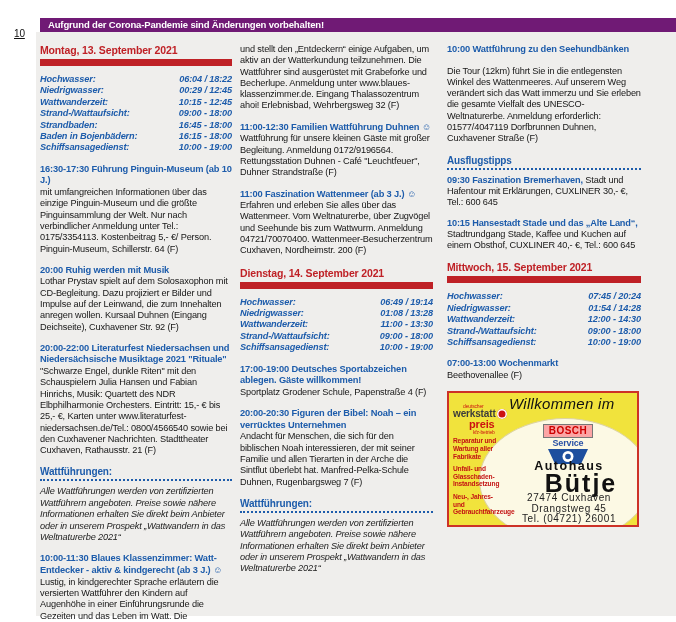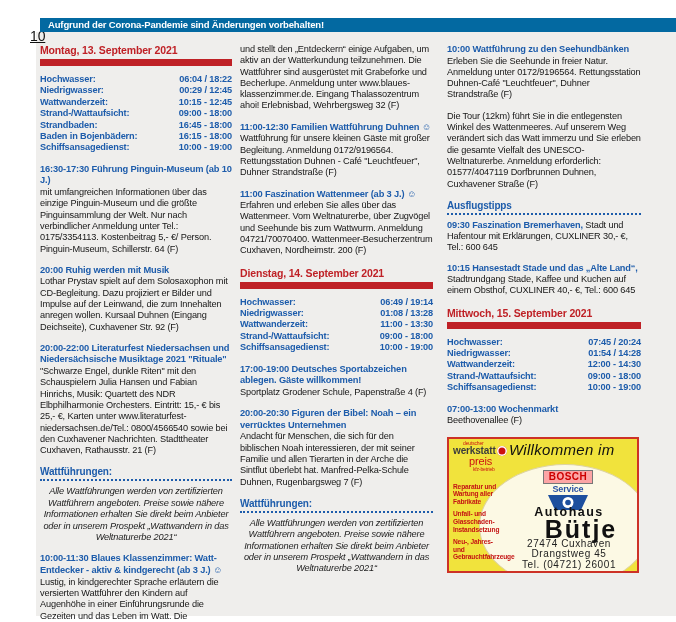--- a/index.html
+++ b/index.html
@@ -1,47 +1,47 @@
 <!DOCTYPE html>
 <html><head>
 <meta charset="utf-8">
 <style>
   html,body{margin:0;padding:0;background:#fff;}
   .page{position:relative;width:676px;height:622px;background:#ffffff;overflow:hidden;
         font-family:"Liberation Sans","DejaVu Sans",sans-serif;letter-spacing:-0.15px;color:#161616;}
   .gray-bg{position:absolute;left:36px;top:32px;width:640px;height:584px;background:#efeeec;}
-  .banner{position:absolute;left:40px;top:18px;width:636px;height:14px;background:#0369a1;
+  .banner{position:absolute;left:40px;top:18px;width:636px;height:14px;background:#701a75;
           color:#fff;font-weight:bold;font-size:9.5px;line-height:14px;padding-left:8px;box-sizing:border-box;}
-  .pagenum{position:absolute;left:30px;top:28px;font-size:14px;color:#111;text-decoration:underline;}
+  .pagenum{position:absolute;left:14px;top:28px;font-size:10px;color:#111;text-decoration:underline;}
   .col{position:absolute;top:44px;}
   .col1{left:40px;width:192px;}
   .col2{left:240px;width:193px;}
   .col3{left:447px;width:194px;}
   .day{color:#bf2126;font-weight:bold;font-size:10.5px;line-height:12px;}
   .daybar{height:7px;background:#bf2126;margin:3px 0 8px;}
   .tides{margin-bottom:10px;}
-  .trow{display:flex;justify-content:space-between;color:#1d5cab;font-weight:bold;font-size:9.2px;line-height:11.4px;}
+  .trow{display:flex;justify-content:space-between;color:#1d5cab;font-weight:bold;font-size:9.2px;line-height:11.4px;font-style:italic;}
   .ev{margin-bottom:10px;}
   .ev-t{color:#1d5cab;font-weight:bold;font-size:9.3px;line-height:11.6px;}
   .ev-b{color:#161616;font-size:9.2px;line-height:11.3px;}
   .sec{margin-bottom:10px;}
   .sec-h{color:#1d5cab;font-weight:bold;font-size:10px;border-bottom:2px dotted #1d5cab;padding-bottom:2px;}
-  .note{font-style:italic;color:#222;font-size:9.2px;line-height:11.4px;margin-top:5px;text-align:center;}
+  .note{font-style:italic;color:#222;font-size:9.2px;line-height:11.4px;margin-top:5px;}
   .tip{font-size:9.2px;line-height:11.3px;margin-bottom:9px;}
   .tip .lead{color:#1d5cab;font-weight:bold;}
   
   .ad{position:relative;width:188px;height:132px;background:#f1e33c;border:2px solid #cd3227;margin-top:8px;overflow:hidden;}
   .ad-oval{position:absolute;left:30px;top:25px;width:170px;height:122px;background:#fcf9e4;border-radius:50%;border:1px solid #ddd3a0;}
   .ad-welcome{position:absolute;left:60px;top:2px;font-style:italic;font-size:15px;color:#101010;letter-spacing:0.3px;}
-  .wp{position:absolute;left:4px;top:2px;width:62px;line-height:1;}
+  .wp{position:absolute;left:4px;top:11px;width:62px;line-height:1;}
   .wp-deutscher{font-size:5px;color:#cc1111;margin-left:10px;display:block;}
   .wp-row{display:flex;align-items:center;gap:1px;}
   .wp-werkstatt{font-size:10px;font-weight:bold;color:#3c3c3c;}
   .wp-target{width:10px;height:10px;border-radius:50%;background:#cc1111;box-shadow:inset 0 0 0 1.5px #fff;display:inline-block;flex:none;}
-  .wp-preis{font-size:11px;font-weight:normal;color:#cc1111;margin-left:16px;}
+  .wp-preis{font-size:11px;font-weight:bold;color:#cc1111;margin-left:16px;}
   .wp-kfz{font-size:5px;color:#cc1111;margin-left:20px;display:block;}
   .ad-services{position:absolute;left:4px;top:44px;width:52px;color:#c41414;font-weight:bold;font-size:6.6px;line-height:7.6px;}
   .ad-service{margin-bottom:5px;}
   .bosch{position:absolute;left:84px;top:28px;width:70px;text-align:center;line-height:1;}
   .bosch-name{display:inline-block;background:#fca5a5;border:1px solid #777;color:#cc0000;font-weight:bold;font-size:10px;padding:1px 5px;letter-spacing:0.5px;}
   .bosch-service{color:#2a52a5;font-weight:bold;font-size:9px;margin-top:1px;}
   .ad-name1{position:absolute;left:56px;top:66px;width:128px;text-align:center;font-weight:bold;font-size:12.5px;letter-spacing:1.5px;color:#111;}
   .ad-name2{position:absolute;left:68px;top:76px;width:128px;text-align:center;font-weight:bold;font-size:25px;letter-spacing:2px;color:#111;}
   .ad-addr{position:absolute;left:50px;top:100px;width:140px;text-align:center;font-size:10px;line-height:10.5px;color:#222;letter-spacing:0.6px;}
 </style>
@@ -154,21 +154,20 @@
     </div>
     <div class="sec">
       <div class="sec-h">Wattführungen:</div>
       <div class="note">Alle Wattführungen werden von zertifizierten Wattführern angeboten. Preise sowie nähere Informationen erhalten Sie direkt beim Anbieter oder in unserem Prospekt „Wattwandern in das Weltnaturerbe 2021“</div>
     </div>
   </div>
 
   <div class="col col3">
     <div class="ev">
       <div class="ev-t">10:00 Wattführung zu den Seehundbänken</div>
-      <div class="ev-b">Erleben Sie die Seehunde in freier Natur. Anmeldung unter 0172/9196564. Rettungsstation Duhnen-Café "Leuchtfeuer", Duhner Strandstraße (F)</div>
     </div>
     <div class="ev">
       <div class="ev-b">Die Tour (12km) führt Sie in die entlegensten Winkel des Wattenmeeres. Auf unserem Weg verändert sich das Watt immerzu und Sie erleben die gesamte Vielfalt des UNESCO-Weltnaturerbe. Anmeldung erforderlich: 01577/4047119 Dorfbrunnen Duhnen, Cuxhavener Straße (F)</div>
     </div>
     <div class="sec">
       <div class="sec-h">Ausflugstipps</div>
       <div class="tip" style="margin-top:5px;">
         <span class="lead">09:30 Faszination Bremerhaven,</span><span> Stadt und Hafentour mit Erklärungen, CUXLINER 30,- €, Tel.: 600 645</span>
       </div>
       <div class="tip">

